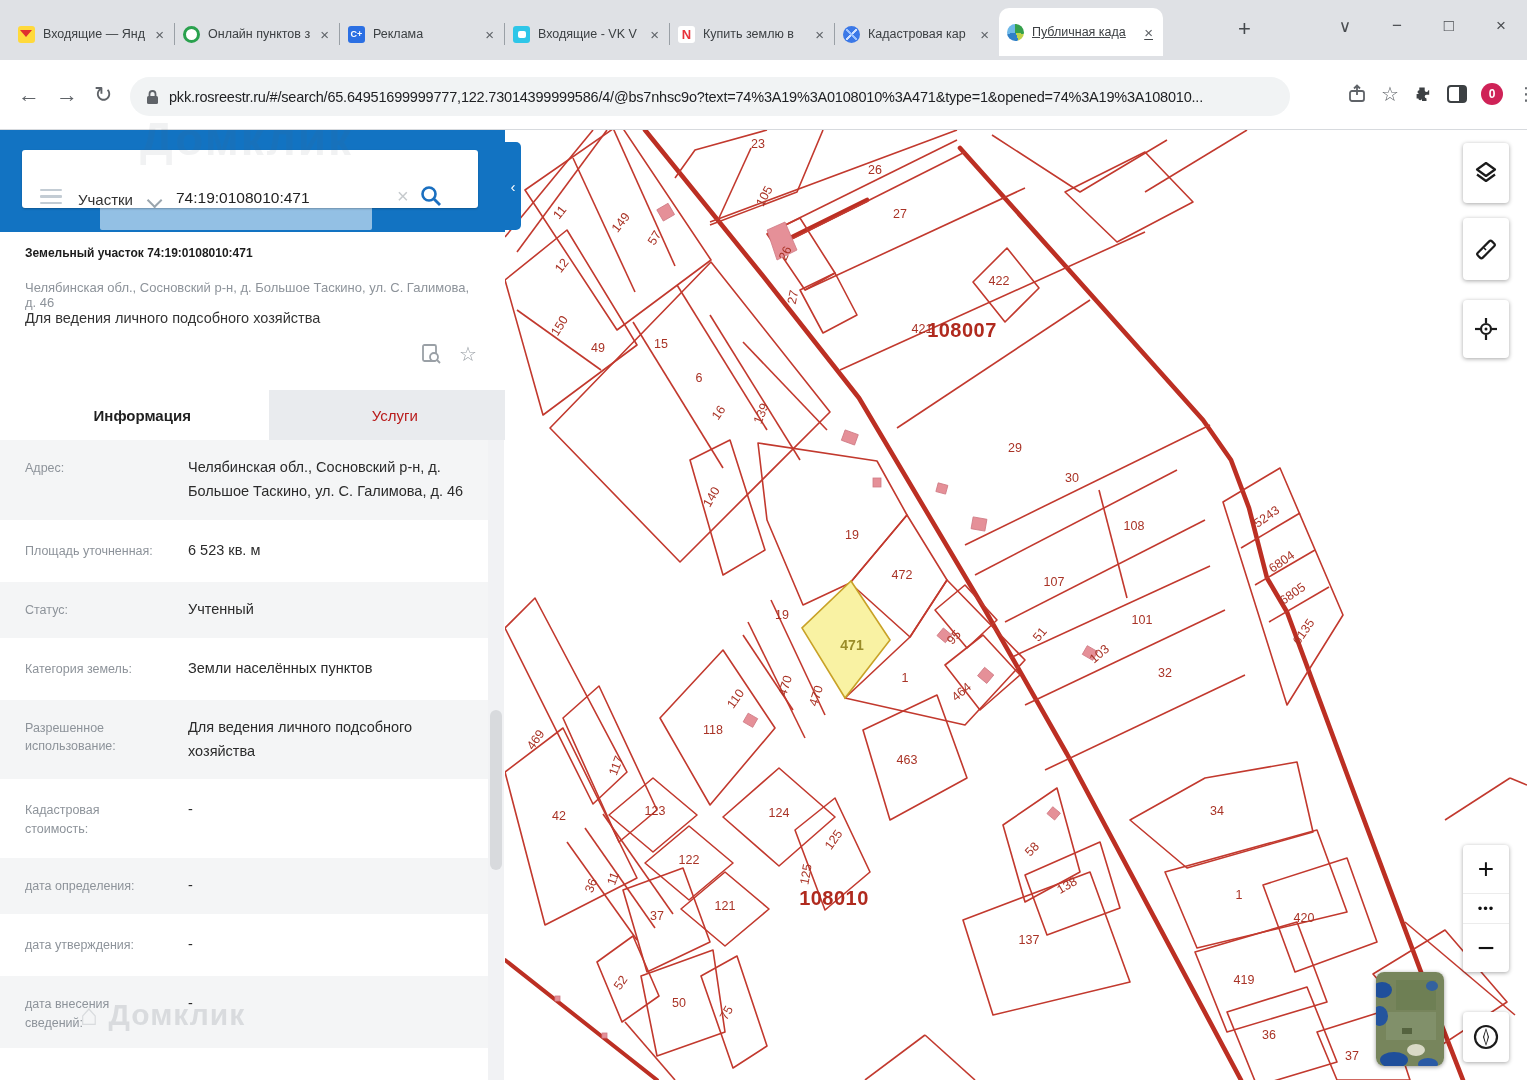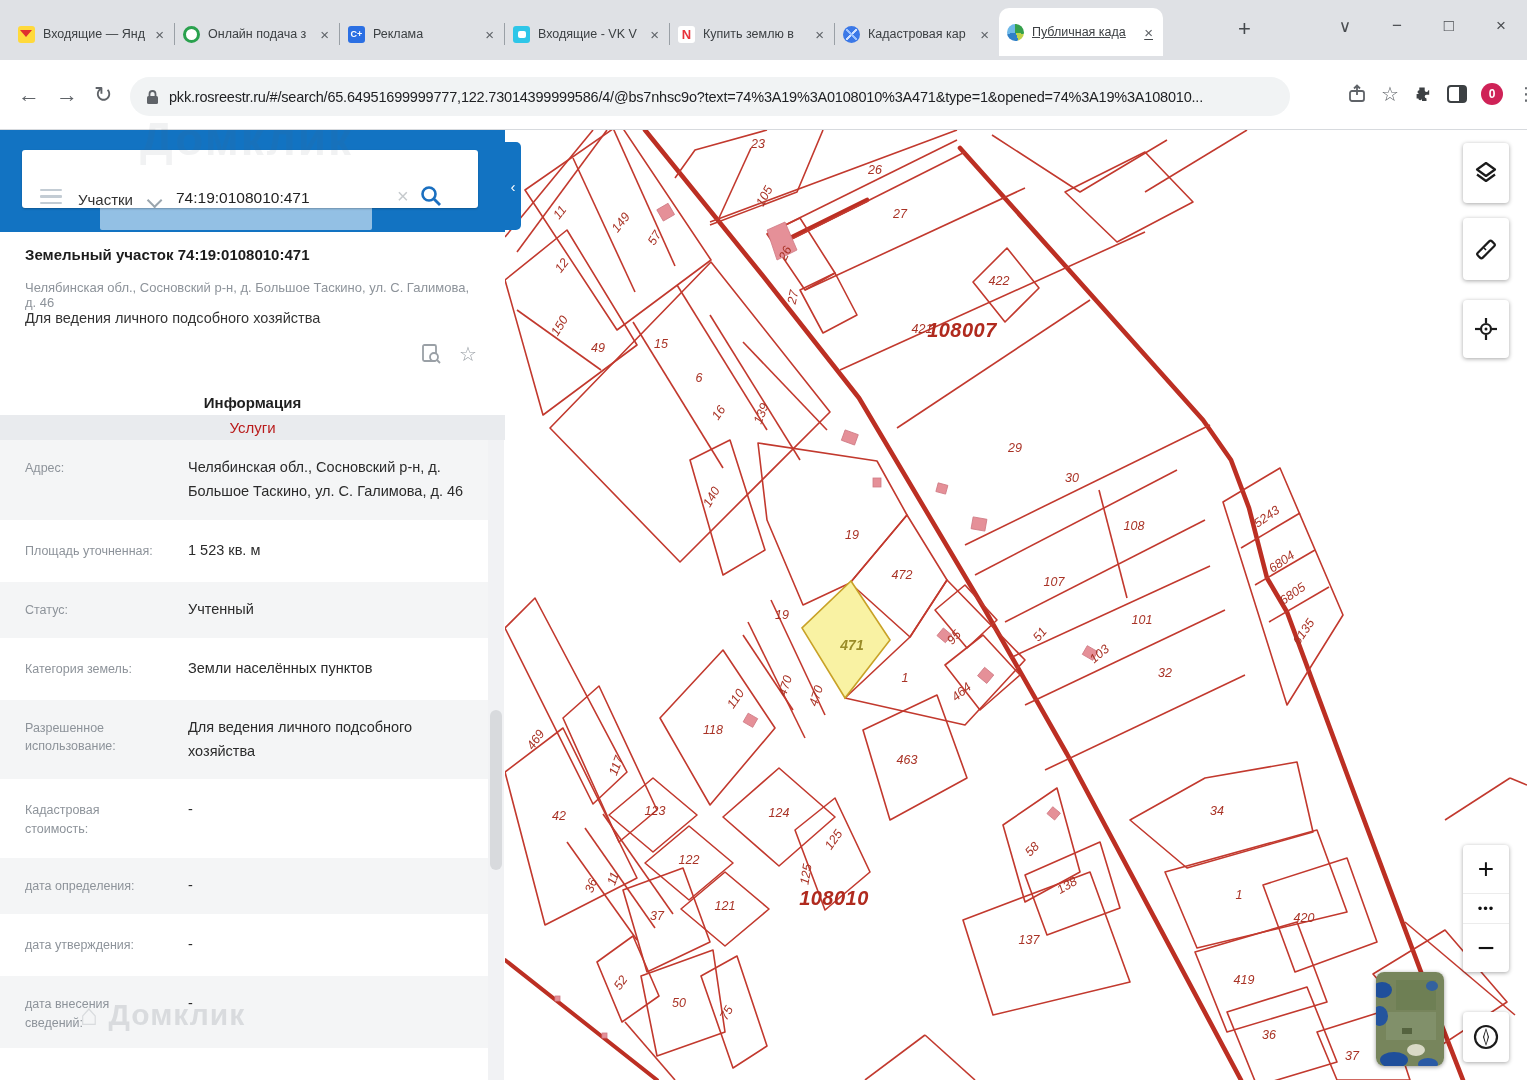--- a/index.html
+++ b/index.html
@@ -42,40 +42,40 @@
   .collapsetab{position:absolute;left:505px;top:142px;width:16px;height:88px;background:#1273c2;border-radius:0 5px 5px 0;color:#fff;display:flex;align-items:center;justify-content:center;font-size:15px;z-index:5;}
   .searchbar{position:absolute;left:22px;top:20px;width:456px;height:58px;background:#fff;border-radius:3px;display:flex;align-items:flex-end;box-shadow:0 1px 2px rgba(0,0,0,.25);}
   .burger{margin-left:18px;width:22px;}
   .burger div{height:2.5px;background:#c3ccd4;margin:4px 0;border-radius:1px;}
   .cat{margin-left:16px;font-size:15px;color:#333;}
   .chev{margin-left:14px;width:9px;height:9px;border-right:2px solid #9aa5ad;border-bottom:2px solid #9aa5ad;transform:rotate(45deg) translateY(-3px);}
   .queryin{margin-left:16px;border:none;outline:none;font-size:15.5px;color:#222;width:215px;font-family:"Liberation Sans",sans-serif;background:transparent;}
   .clearx{font-size:20px;color:#c6cacd;margin-left:4px;}
   .mag{margin:0 14px 0 10px;}
   .bluewm{position:absolute;left:100px;top:76px;width:272px;height:24px;background:#a2c9e8;opacity:.9;border-radius:2px;}
-  .ptitle{position:absolute;left:25px;top:116px;font-size:15px;font-weight:bold;color:#1c1c1c;width:440px;}
+  .ptitle{position:absolute;left:25px;top:116px;font-size:12px;font-weight:bold;color:#1c1c1c;width:440px;}
   .paddr{position:absolute;left:25px;top:150px;font-size:13px;color:#8d939a;width:450px;}
   .pusage{position:absolute;left:25px;top:180px;font-size:14.5px;color:#333;}
   .plinks{position:absolute;left:25px;top:216px;font-size:14px;color:#2079c8;display:flex;gap:26px;margin-top:48px;}
   .headicons{position:absolute;right:28px;top:212px;display:flex;gap:18px;align-items:center;color:#9aa0a6;}
-  .ptabs{position:absolute;left:0;top:260px;width:505px;height:50px;display:flex;flex-direction:column;}
+  .ptabs{position:absolute;left:16px;top:260px;width:505px;height:50px;display:flex;}
   .ptab{flex:1;display:flex;align-items:center;justify-content:center;font-size:15px;}
   .ptab.on{background:#fff;font-weight:bold;color:#1f1f1f;}
   .ptab.off{background:#e9ebee;color:#b91c1c;}
   .rows{position:absolute;left:0;top:310px;width:488px;}
   .inforow{display:flex;padding:16px 18px 16px 25px;margin-bottom:3px;background:#fff;}
   .inforow:nth-child(odd){background:#f4f5f6;}
   .inforow .lab{flex:0 0 140px;font-size:12.5px;color:#8d939a;padding-top:3px;line-height:1.5;}
   .inforow .val{flex:1;font-size:14.5px;color:#2b2b2b;line-height:1.65;padding-left:23px;}
   .scrolltrack{position:absolute;left:488px;top:310px;width:16px;height:640px;background:#f1f2f4;}
   .scrollthumb{position:absolute;left:2px;top:270px;width:12px;height:160px;background:#d8dadd;border-radius:6px;}
   .wm-bottom{position:absolute;left:80px;top:868px;font-size:30px;font-weight:bold;color:#c3c7cb;opacity:.55;letter-spacing:1px;}
   .wm-top{position:absolute;left:140px;top:52px;font-size:46px;font-weight:bold;color:#5a6470;opacity:.08;letter-spacing:2px;z-index:3;}
   
-  .map{position:absolute;left:505px;top:130px;width:1022px;height:950px;background:#fff;overflow:hidden;font-style:italic;}
+  .map{position:absolute;left:505px;top:130px;width:1022px;height:950px;background:#fff;overflow:hidden;}
   .ln{stroke:#c2392e;stroke-width:1.6;fill:none;stroke-linejoin:round;}
   .rd{stroke:#bc2f23;stroke-width:4.6;fill:none;stroke-linejoin:round;stroke-linecap:round;}
   .bld{fill:#e59098;stroke:#cf7a84;stroke-width:.8;}
   .sel{fill:#f9f2a3;stroke:#c9a227;stroke-width:1.6;}
   .mlab{font-size:12.5px;fill:#a93326;text-anchor:middle;}
   .qlab{font-size:20px;fill:#b02a1e;font-weight:bold;text-anchor:middle;letter-spacing:.5px;}
   .slab{font-size:14px;fill:#9a8c28;font-weight:bold;text-anchor:middle;}
   
   .mapbtn{position:absolute;left:1463px;width:46px;background:#fff;border-radius:4px;box-shadow:0 1px 4px rgba(0,0,0,.35);display:flex;align-items:center;justify-content:center;}
   .zoomstack{position:absolute;left:1463px;top:845px;width:46px;height:127px;background:#fff;border-radius:4px;box-shadow:0 1px 4px rgba(0,0,0,.35);display:flex;flex-direction:column;}
@@ -93,21 +93,21 @@
   <div class="tabbar">
     <div class="tabs">
       <div class="tab">
         <span class="fav fav1"></span>
         <span class="ttl">Входящие — Янд</span>
         <span class="cls">×</span>
       </div>
         <div class="sep"></div>
       <div class="tab">
         <span class="fav fav2"></span>
-        <span class="ttl">Онлайн подача з</span>
+        <span class="ttl">Онлайн пунктов з</span>
         <span class="cls">×</span>
       </div>
         <div class="sep"></div>
       <div class="tab">
         <span class="fav fav3">C+</span>
         <span class="ttl">Реклама</span>
         <span class="cls">×</span>
       </div>
         <div class="sep"></div>
       <div class="tab">
@@ -210,21 +210,21 @@
       <div class="ptab on">Информация</div>
       <div class="ptab off">Услуги</div>
     </div>
     <div class="rows">
         <div class="inforow">
           <div class="lab">Адрес:</div>
           <div class="val">Челябинская обл., Сосновский р-н, д. Большое Таскино, ул. С. Галимова, д. 46</div>
         </div>
         <div class="inforow">
           <div class="lab">Площадь уточненная:</div>
-          <div class="val">1 523 кв. м</div>
+          <div class="val">6 523 кв. м</div>
         </div>
         <div class="inforow">
           <div class="lab">Статус:</div>
           <div class="val">Учтенный</div>
         </div>
         <div class="inforow">
           <div class="lab">Категория земель:</div>
           <div class="val">Земли населённых пунктов</div>
         </div>
         <div class="inforow">

